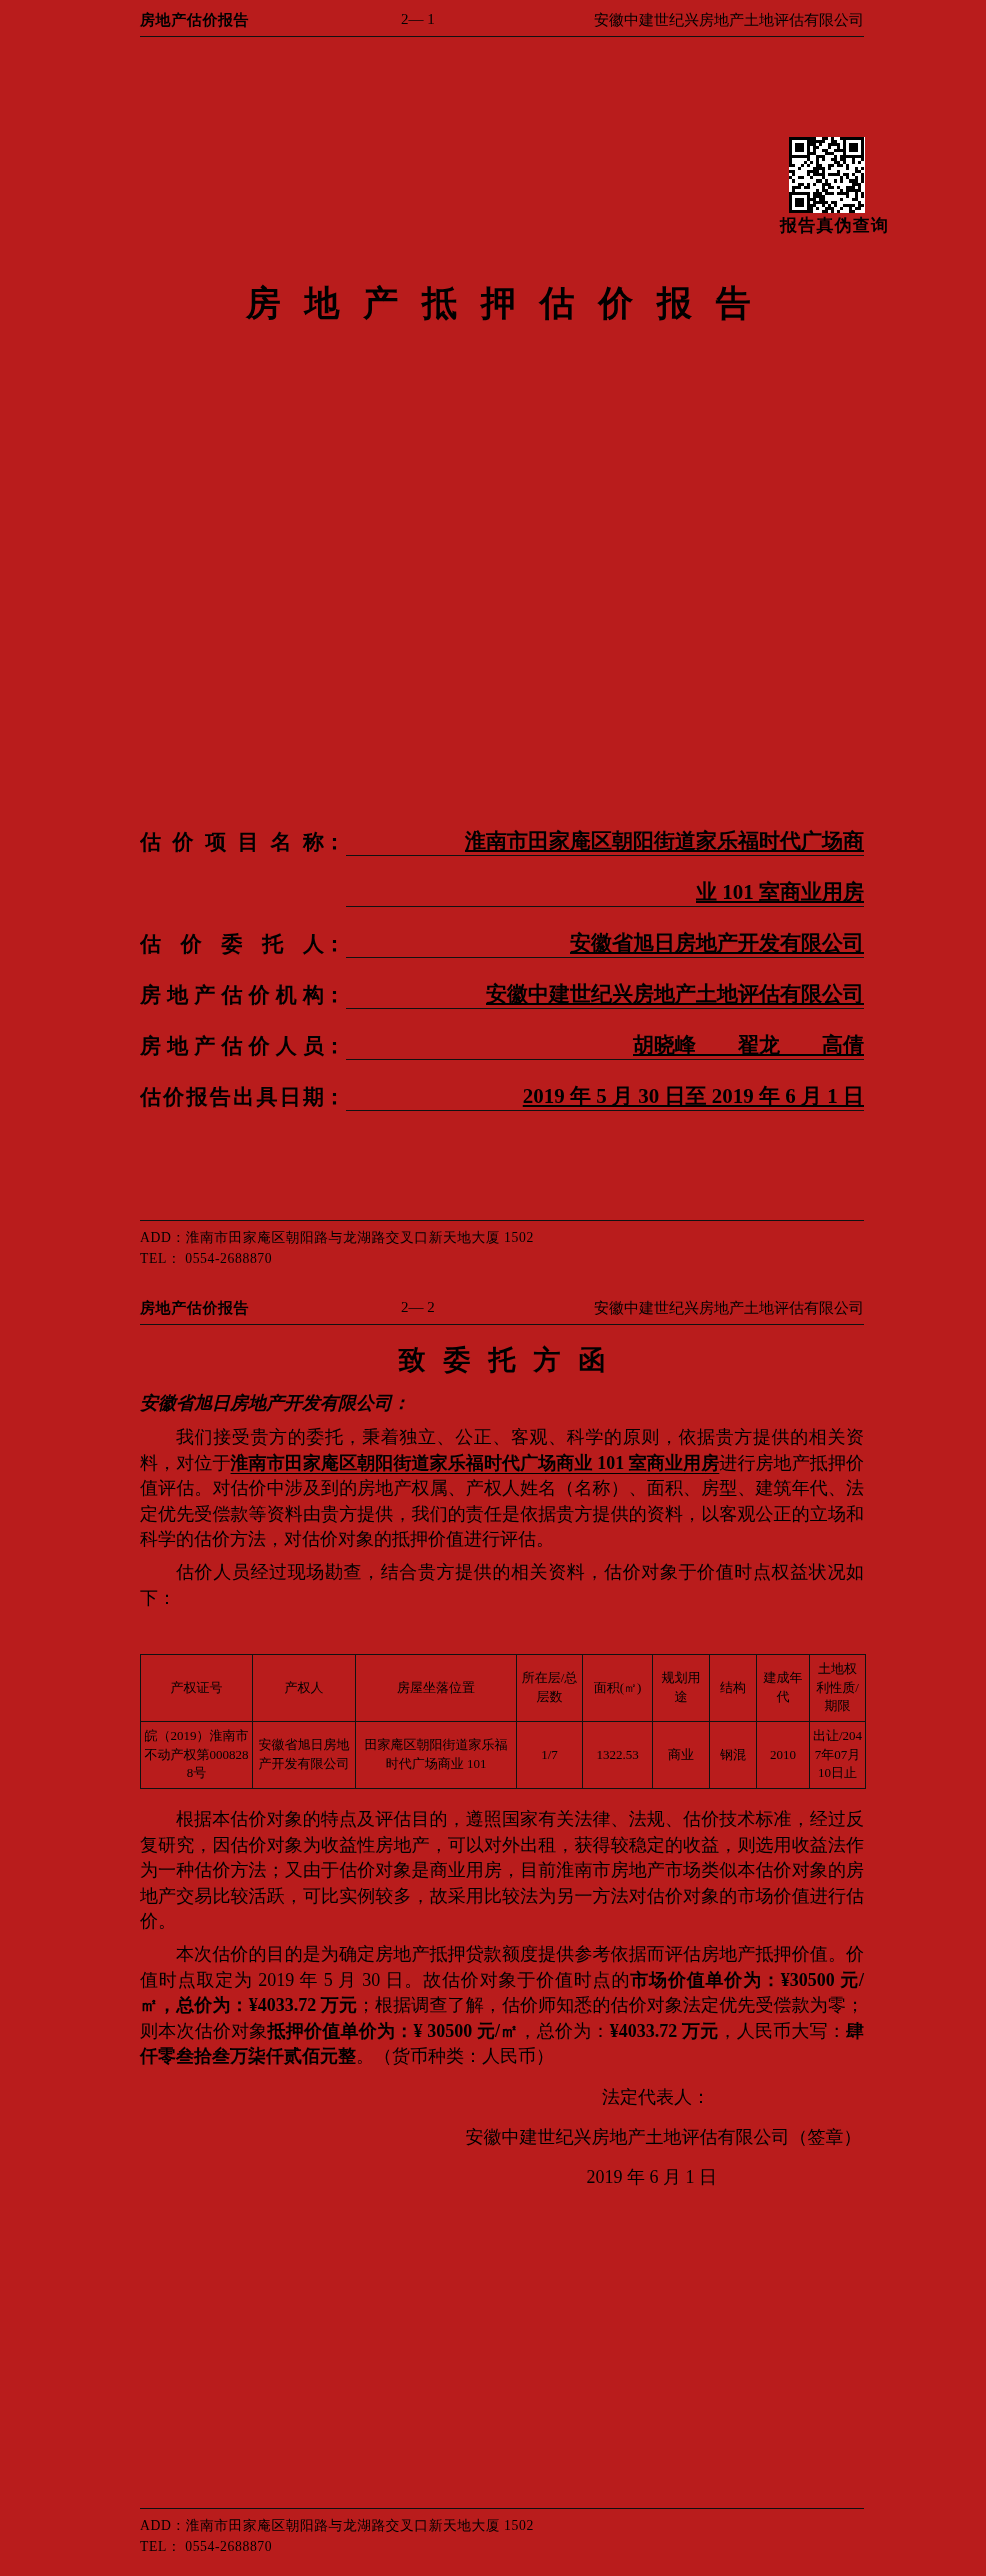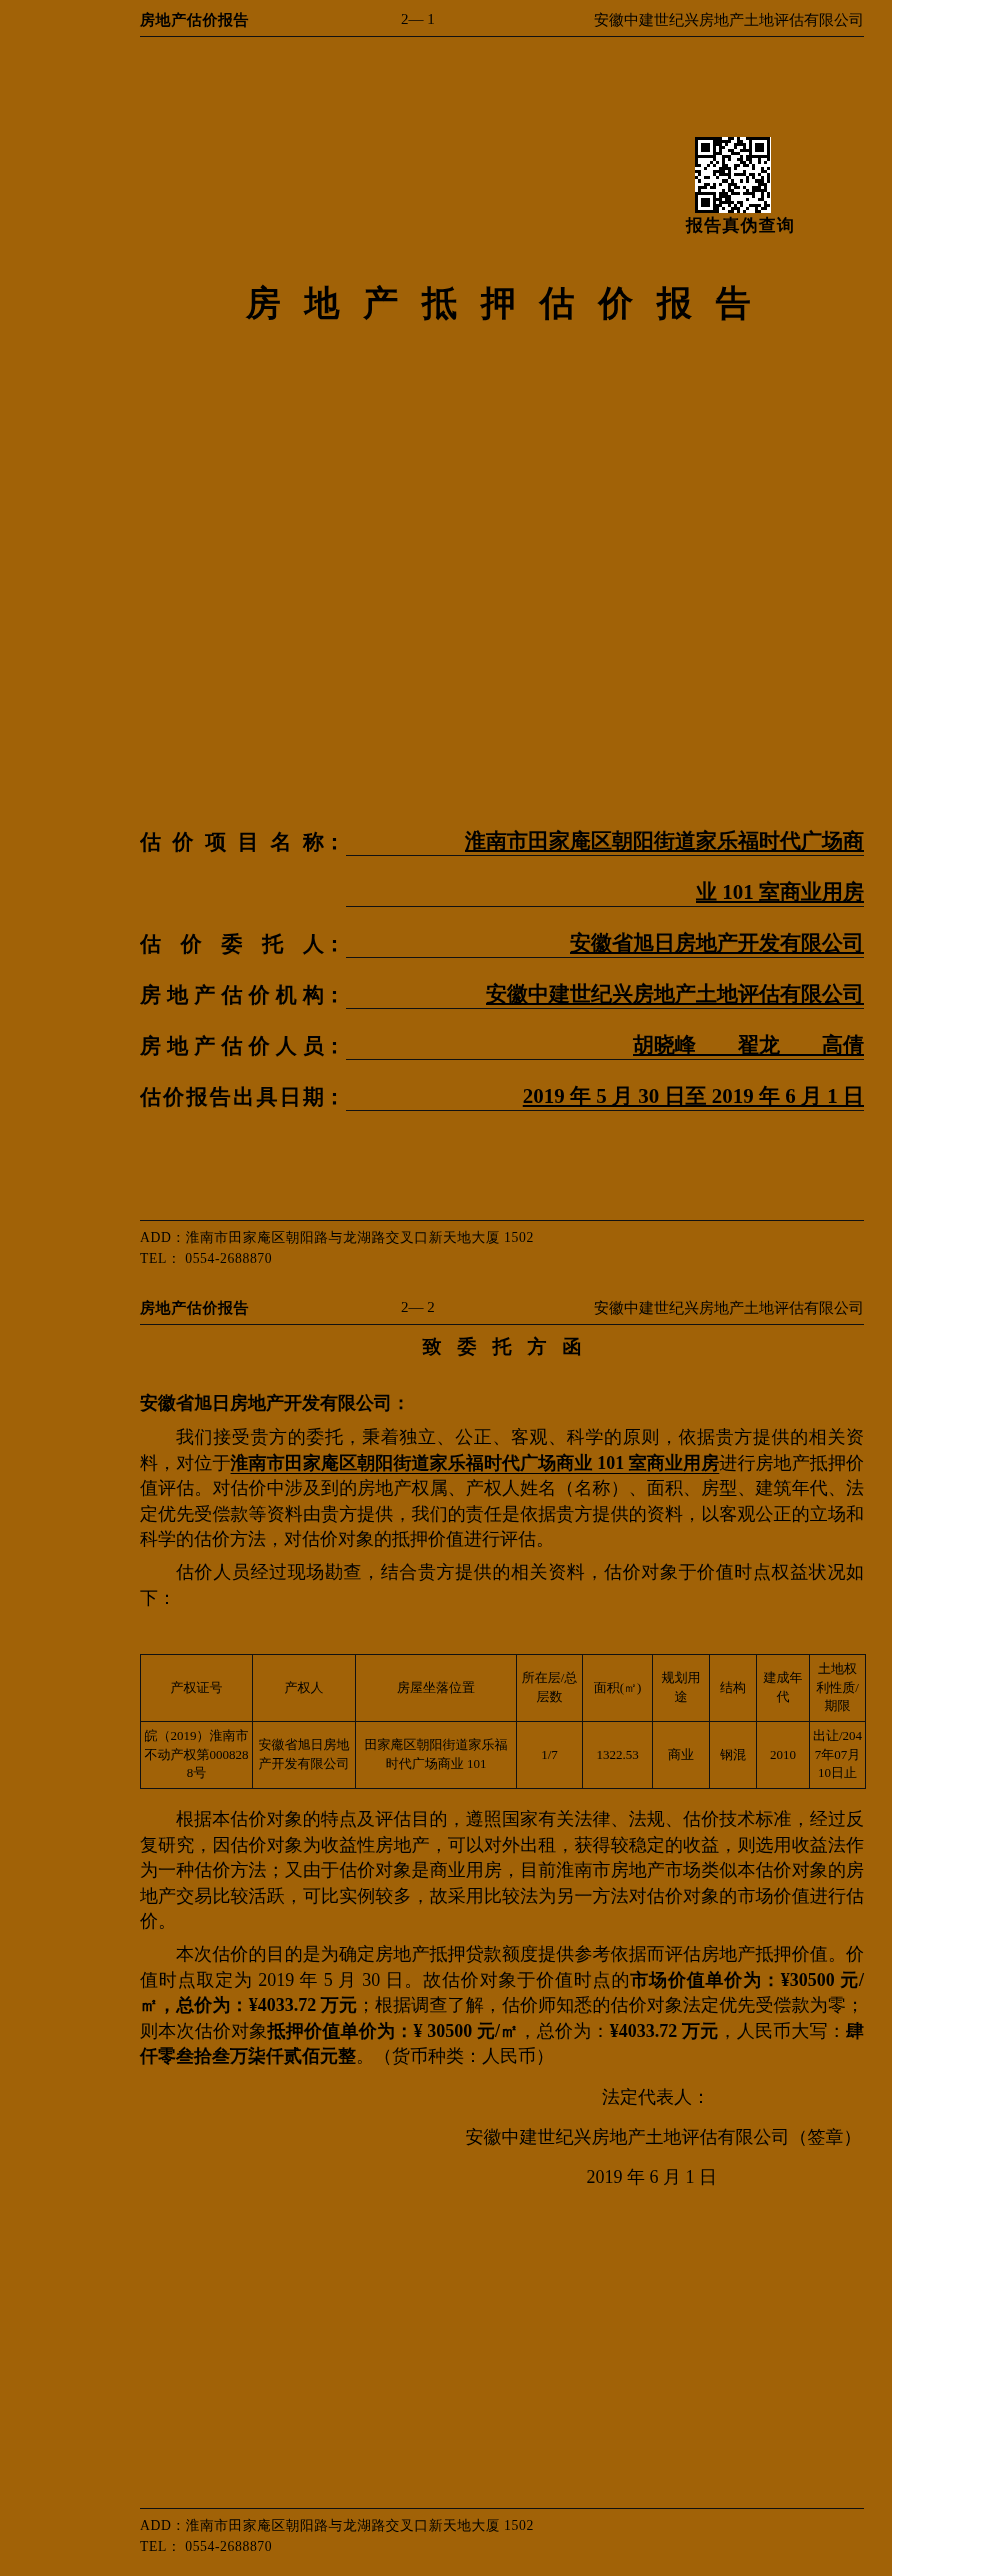--- a/index.html
+++ b/index.html
@@ -2,21 +2,21 @@
 <html style="font-size:10px"><head>
 <meta charset="utf-8">
 <style>
   html,body{margin:0;padding:0;}
   body{
     width:986px;
     background:#ffffff;
     color:#000;
     font-family:"Liberation Serif","DejaVu Serif",serif;
   }
-  .page{position:relative;width:892px;height:1288px;background:#a16207;overflow:hidden;}
+  .page{position:relative;width:986px;height:1288px;background:#b91c1c;overflow:hidden;}
 
   
   .page-header{position:absolute;top:10px;left:140px;width:724px;height:26px;border-bottom:1.9px solid #111;font-size:15px;}
   .ph-left{position:absolute;left:0;top:1.2px;font-weight:bold;letter-spacing:0.6px;}
   .ph-center{position:absolute;left:261px;top:1.2px;}
   .ph-right{position:absolute;right:0;top:1.2px;}
   .page-footer{position:absolute;top:1220px;left:140px;width:724px;border-top:1.9px solid #111;padding-top:5.6px;font-size:13.7px;line-height:21px;letter-spacing:0.6px;}
 
   
   .qr-block{position:absolute;top:137px;right:113px;width:93px;text-align:center;}
@@ -29,23 +29,23 @@
   .doc-number{position:absolute;top:372px;left:140px;width:724px;text-align:center;font-size:21px;font-weight:bold;letter-spacing:1.2px;}
 
   .fields{position:absolute;top:820px;left:140px;width:724px;font-size:21px;font-weight:bold;}
   .field-row{display:flex;align-items:flex-end;height:36px;margin-bottom:15px;}
   .field-label{width:184px;text-align:justify;text-align-last:justify;white-space:nowrap;overflow:hidden;}
   .field-colon{width:22.4px;}
   .field-value{flex:1;text-align:right;border-bottom:1.9px solid #111;padding-bottom:0;white-space:nowrap;overflow:hidden;text-decoration:underline;}
   .field-spacer{width:206px;}
 
   
-  .p2-title{position:absolute;top:46px;left:140px;width:724px;text-align:center;font-size:19px;font-weight:bold;letter-spacing:5.6px;text-indent:5.6px;white-space:nowrap;}
+  .p2-title{position:absolute;top:54px;left:140px;width:724px;text-align:center;font-size:27px;font-weight:bold;letter-spacing:5.6px;text-indent:5.6px;white-space:nowrap;}
   .p2-flow{position:absolute;top:103px;left:140px;width:724px;font-size:18px;line-height:25.5px;text-align:justify;}
-  .addressee{font-weight:bold;margin-bottom:8.7px;text-align:left;}
+  .addressee{font-weight:bold;margin-bottom:8.7px;text-align:left;font-style:italic;}
   .para{text-indent:2em;margin-bottom:7.5px;}
   .seg-bold{font-weight:bold;}
   .seg-bold-u{font-weight:bold;text-decoration:underline;text-underline-offset:3.7px;}
 
   .prop-table{width:100%;table-layout:fixed;border-collapse:collapse;margin:43px 0 18.6px;font-size:13px;line-height:18.6px;text-align:center;}
   .prop-table th,.prop-table td{border:1.2px solid #111;padding:5px 2.5px;font-weight:normal;vertical-align:middle;word-break:break-all;}
 
   .closing{text-indent:2em;margin-bottom:32px;}
   .sig{text-align:right;}
   .sig-line{line-height:40px;}

